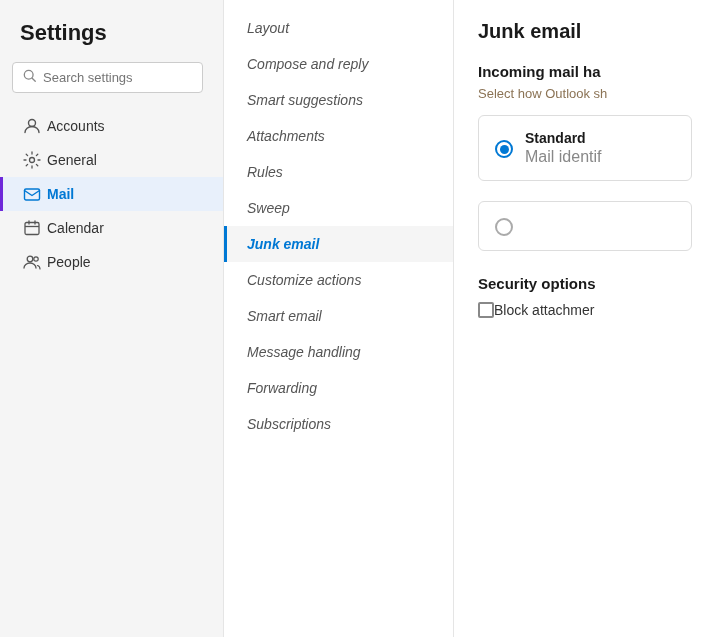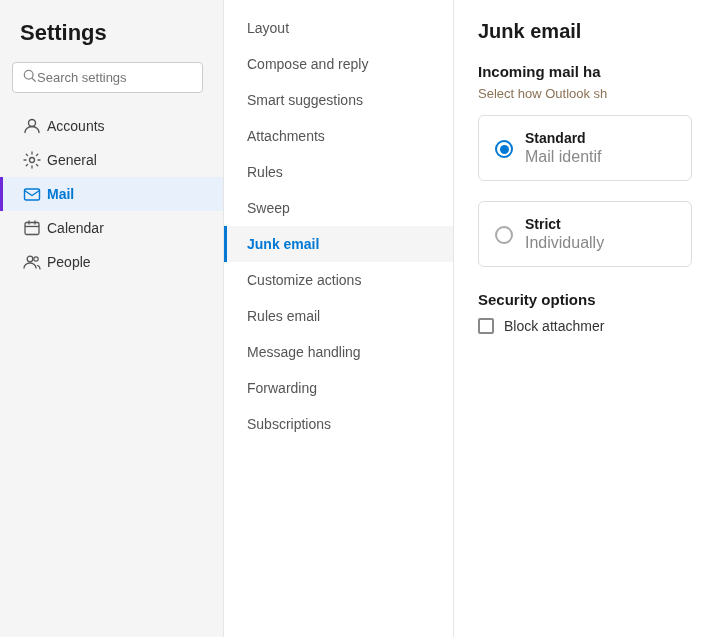--- a/index.html
+++ b/index.html
@@ -28,20 +28,21 @@
       padding: 0 20px 16px 20px;
     }
     .search-box {
       margin: 0 20px 16px 12px;
       display: flex;
       align-items: center;
       background: #fff;
       border: 1px solid #ccc;
       border-radius: 4px;
       padding: 6px 10px;
+      gap: 6px;
     }
     .search-box input {
       border: none;
       outline: none;
       font-size: 13px;
       color: #555;
       background: transparent;
       width: 100%;
     }
     .search-icon-svg {
@@ -79,20 +80,21 @@
       flex-shrink: 0;
     }
     .menu-item {
       display: block;
       padding: 10px 20px;
       cursor: pointer;
       color: #555;
       font-size: 14px;
       text-decoration: none;
       border-left: 3px solid transparent;
+      font-style: italic;
     }
     .menu-item.active {
       border-left: 3px solid #0078d4;
       color: #0078d4;
       font-weight: 600;
       background: #f5f5f5;
     }
 
     
     .right-panel {
@@ -157,21 +159,20 @@
       font-size: 16px;
       color: #888;
       margin-top: 2px;
     }
     .security-section {
       margin-top: 24px;
     }
     .checkbox-row {
       display: flex;
       align-items: center;
-      gap: 10px;
       margin-top: 10px;
     }
     .checkbox-box {
       width: 16px;
       height: 16px;
       border: 2px solid #888;
       border-radius: 2px;
       background: #fff;
       flex-shrink: 0;
     }
@@ -253,21 +254,21 @@
 
 <div class="middle-panel">
   <a class="menu-item">Layout</a>
   <a class="menu-item">Compose and reply</a>
   <a class="menu-item">Smart suggestions</a>
   <a class="menu-item">Attachments</a>
   <a class="menu-item">Rules</a>
   <a class="menu-item">Sweep</a>
   <a class="menu-item active">Junk email</a>
   <a class="menu-item">Customize actions</a>
-  <a class="menu-item">Rules email</a>
+  <a class="menu-item">Smart email</a>
   <a class="menu-item">Message handling</a>
   <a class="menu-item">Forwarding</a>
   <a class="menu-item">Subscriptions</a>
 </div>
 
 <div class="right-panel">
   <h1 class="right-panel-title">Junk email</h1>
 
   <div>
     <div class="section-title">Incoming mail ha</div>
@@ -278,24 +279,20 @@
         <div class="radio-inner"></div>
       </div>
       <div>
         <div class="option-label">Standard</div>
         <div class="option-desc">Mail identif</div>
       </div>
     </div>
 
     <div class="option-card">
       <div class="radio-outer"></div>
-      <div>
-        <div class="option-label">Strict</div>
-        <div class="option-desc">Individually</div>
-      </div>
     </div>
   </div>
 
   <div class="security-section">
     <div class="section-title">Security options</div>
     <div class="checkbox-row">
       <div class="checkbox-box"></div>
       <span class="checkbox-label">Block attachmer</span>
     </div>
   </div>

